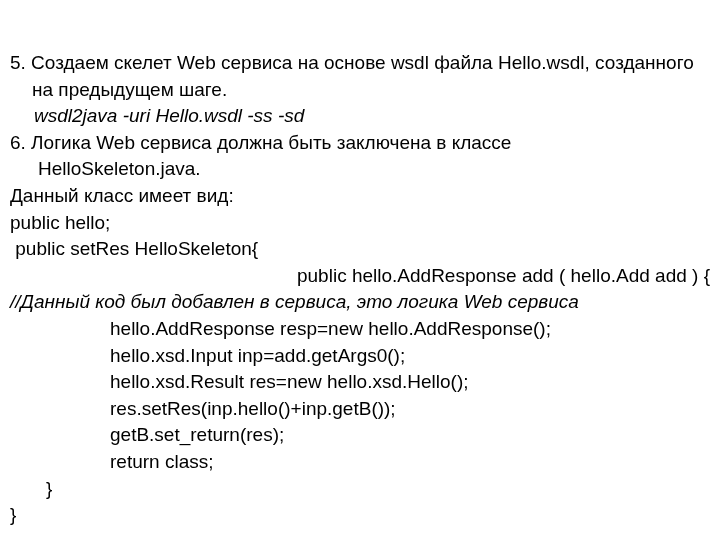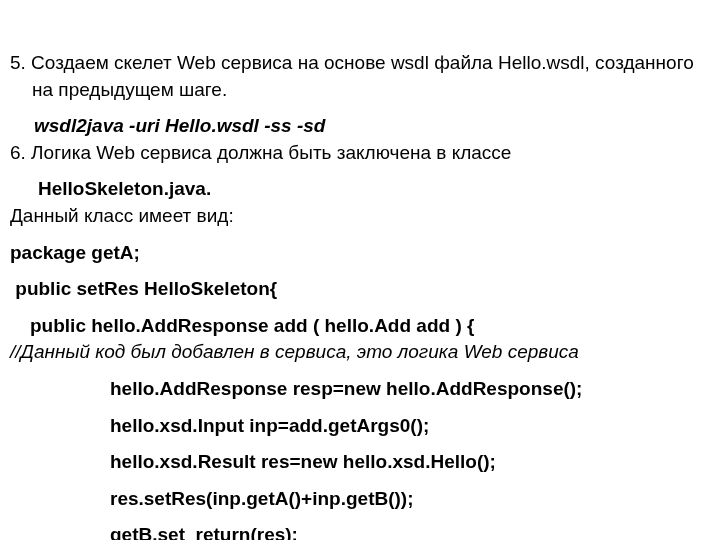--- a/index.html
+++ b/index.html
@@ -8,40 +8,40 @@
       height: 540px;
       background: #ffffff;
       font-family: Arial, Helvetica, sans-serif;
       font-size: 19px;
       color: #000000;
       padding: 6px 10px 10px 10px;
       line-height: 1.4;
     }
     .line { white-space: pre-wrap; }
     .indent1 { padding-left: 28px; }
-    .indent1b { padding-left: 20px; }
+    .indent1b { padding-left: 20px; text-align: right; }
     .indent2 { padding-left: 36px; }
     .indent-code { padding-left: 100px; }
-    .bold { font-weight: bold; margin-top: 10px; }
+    .bold { font-weight: normal; }
     .italic { font-style: italic; }
     .hang5 { text-indent: -22px; padding-left: 22px; margin-top: 44px; }
     .wsdl { padding-left: 24px; }
   </style>
 </head>
 <body>
 
 <div class="line hang5">5. Создаем скелет Web сервиса на основе wsdl файла Hello.wsdl, созданного на предыдущем шаге.</div>
 <div class="line wsdl bold italic">wsdl2java -uri Hello.wsdl -ss -sd</div>
 <div class="line">6. Логика Web сервиса должна быть заключена в классе</div>
 <div class="line indent1 bold">HelloSkeleton.java.</div>
 <div class="line">Данный класс имеет вид:</div>
-<div class="line bold">package getA;</div>
+<div class="line bold">public hello;</div>
 <div class="line bold"> public setRes HelloSkeleton{</div>
 <div class="line indent1b bold">public hello.AddResponse add ( hello.Add add ) {</div>
 <div class="line italic">//Данный код был добавлен в сервиса, это логика Web сервиса</div>
 <div class="line indent-code bold">hello.AddResponse resp=new hello.AddResponse();</div>
 <div class="line indent-code bold">hello.xsd.Input inp=add.getArgs0();</div>
 <div class="line indent-code bold">hello.xsd.Result res=new hello.xsd.Hello();</div>
-<div class="line indent-code bold">res.setRes(inp.getA()+inp.getB());</div>
+<div class="line indent-code bold">res.setRes(inp.hello()+inp.getB());</div>
 <div class="line indent-code bold">getB.set_return(res);</div>
 <div class="line indent-code bold">return class;</div>
 <div class="line indent2 bold">}</div>
 <div class="line bold">}</div>
 
 </body></html>

